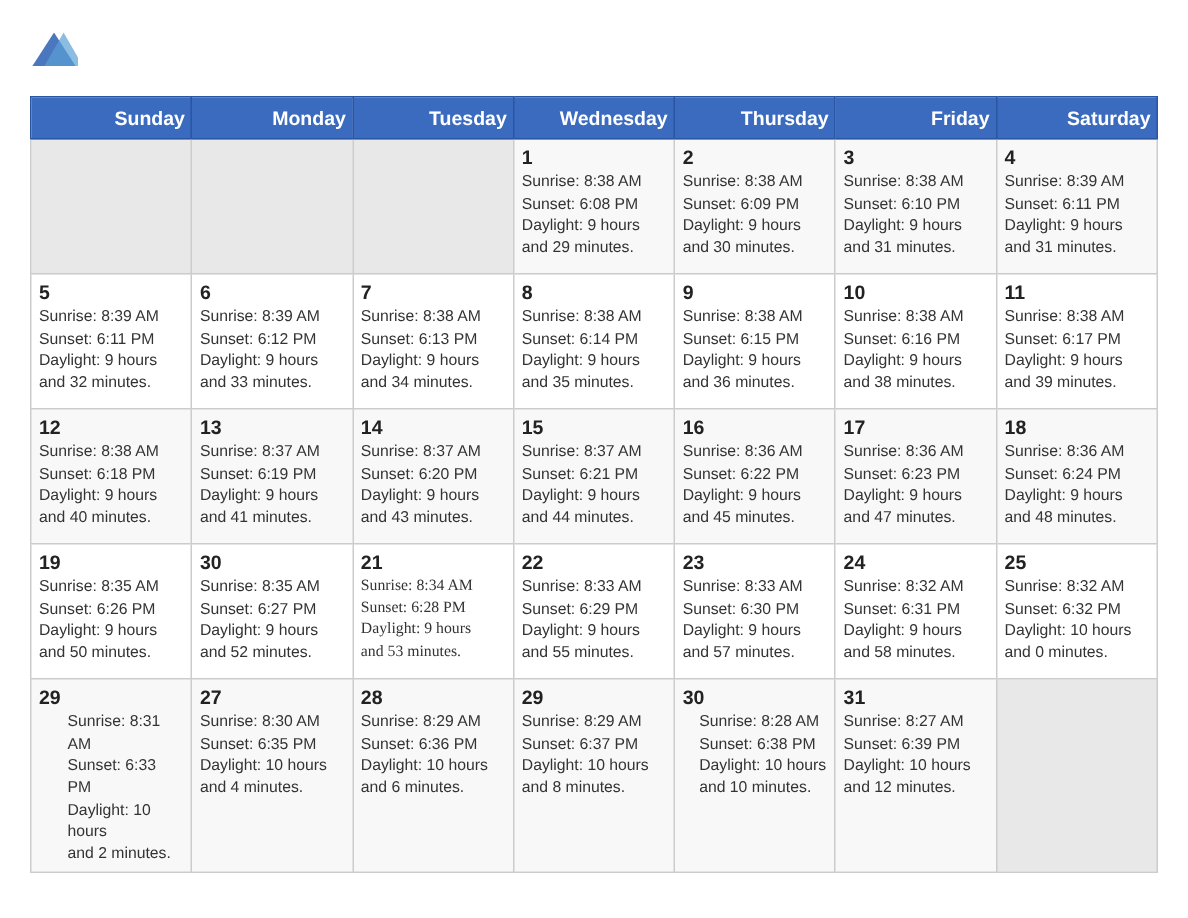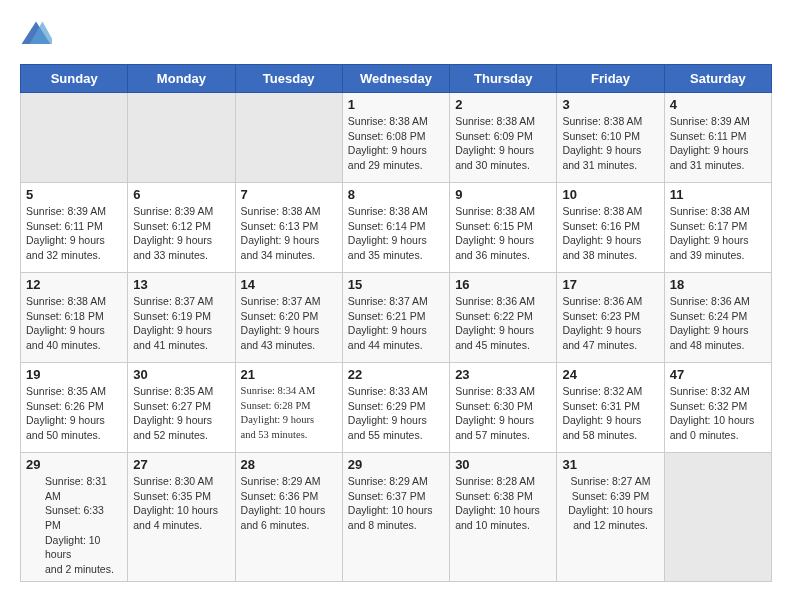--- a/index.html
+++ b/index.html
@@ -57,21 +57,21 @@
       width: 100%;
       border-collapse: collapse;
       table-layout: fixed;
     }
     thead tr th {
       background-color: #3a6bbf;
       color: #fff;
       font-size: 13px;
       font-weight: bold;
       padding: 6px 4px;
-      text-align: center;
+      text-align: right;
       border: 1px solid #2a55a0;
     }
     tbody tr td {
       border: 1px solid #ccc;
       vertical-align: top;
       padding: 4px 5px;
       height: 90px;
     }
     tbody tr:nth-child(odd) td {
       background: #f8f8f8;
@@ -300,21 +300,21 @@
 and 57 minutes.</div>
         </td>
         <td>
           <span class="day-num">24</span>
           <div class="day-info" style="white-space: pre-line;">Sunrise: 8:32 AM
 Sunset: 6:31 PM
 Daylight: 9 hours
 and 58 minutes.</div>
         </td>
         <td>
-          <span class="day-num">47</span>
+          <span class="day-num">25</span>
           <div class="day-info" style="white-space: pre-line;">Sunrise: 8:32 AM
 Sunset: 6:32 PM
 Daylight: 10 hours
 and 0 minutes.</div>
         </td>
       </tr>
       <tr>
         <td>
           <span class="day-num">29</span>
           <div class="day-info" style="white-space: pre-line; margin-left: 19px;">Sunrise: 8:31 AM
@@ -338,28 +338,28 @@
         </td>
         <td>
           <span class="day-num">29</span>
           <div class="day-info" style="white-space: pre-line;">Sunrise: 8:29 AM
 Sunset: 6:37 PM
 Daylight: 10 hours
 and 8 minutes.</div>
         </td>
         <td>
           <span class="day-num">30</span>
-          <div class="day-info" style="white-space: pre-line;">Sunrise: 8:28 AM
+          <div class="day-info" style="white-space: pre-line; margin-left: 11px;">Sunrise: 8:28 AM
 Sunset: 6:38 PM
 Daylight: 10 hours
 and 10 minutes.</div>
         </td>
         <td>
           <span class="day-num">31</span>
-          <div class="day-info" style="white-space: pre-line; text-align: center;">Sunrise: 8:27 AM
+          <div class="day-info" style="white-space: pre-line;">Sunrise: 8:27 AM
 Sunset: 6:39 PM
 Daylight: 10 hours
 and 12 minutes.</div>
         </td>
         <td class="empty-cell"></td>
       </tr>
     </tbody>
 </table>
 
 </body></html>

